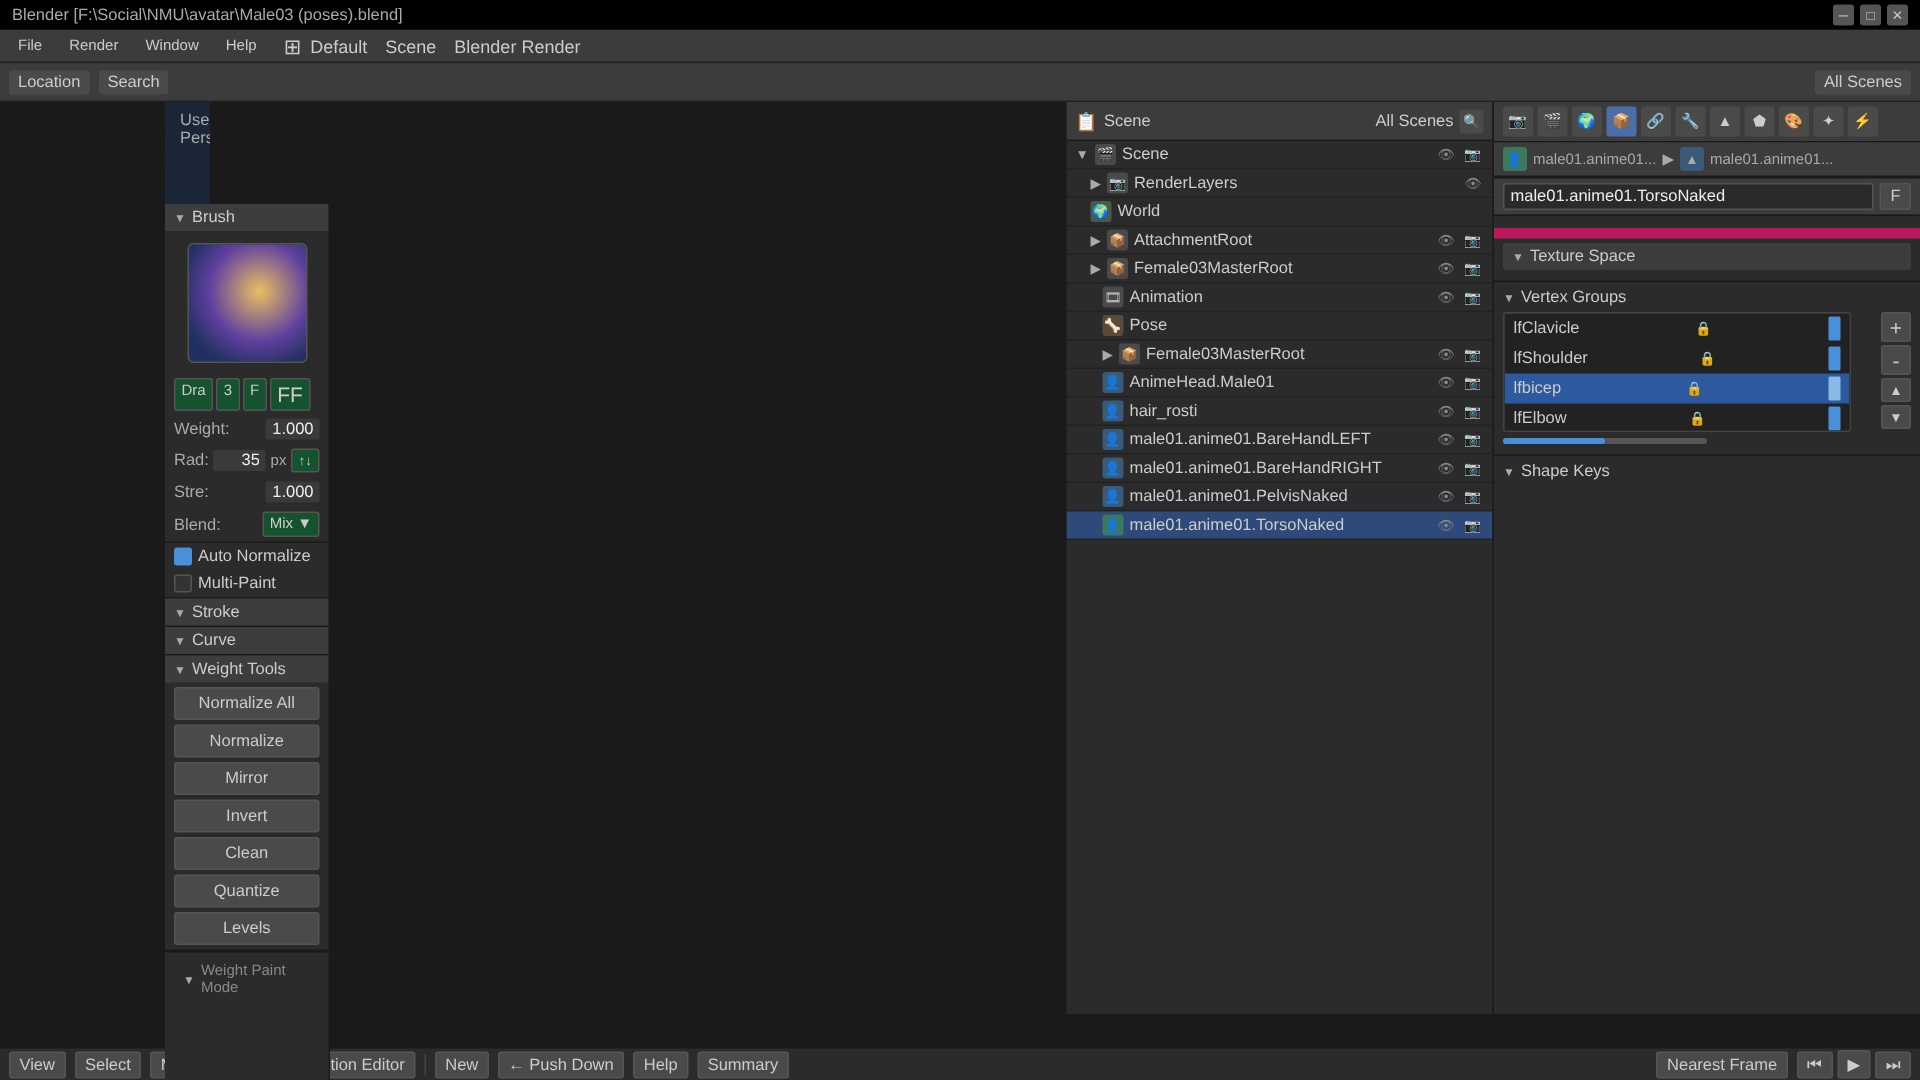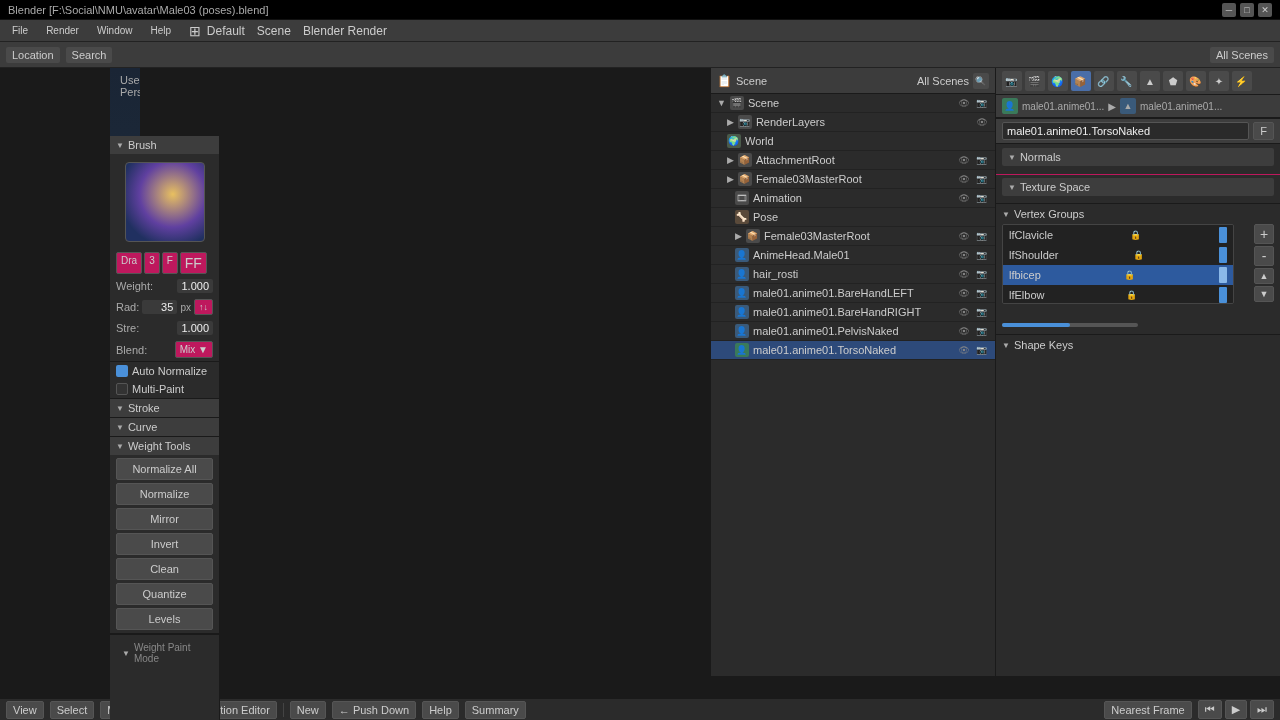--- a/index.html
+++ b/index.html
@@ -48,21 +48,21 @@
     }
     .lp-section-header::before { content: '▼'; font-size: 8px; color: #aaa; }
     .brush-preview {
       width: 80px; height: 80px; margin: 8px auto; border-radius: 4px;
       background: radial-gradient(circle at 60% 40%, #e8c060, #6040a0 50%, #203060 80%);
       border: 1px solid #555;
     }
     .lp-row { padding: 3px 6px; display: flex; align-items: center; justify-content: space-between; font-size: 11px; }
     .lp-label { color: #aaa; }
     .lp-value { background: #3a3a3a; border: 1px solid #555; border-radius: 2px; padding: 1px 4px; color: #eee; width: 36px; text-align: right; font-size: 11px; }
-    .lp-btn { background: #be185d; border: 1px solid #555; border-radius: 2px; padding: 2px 4px; cursor: pointer; color: #ccc; font-size: 10px; }
+    .lp-btn { background: #14532d; border: 1px solid #555; border-radius: 2px; padding: 2px 4px; cursor: pointer; color: #ccc; font-size: 10px; }
     .lp-checkrow { padding: 3px 6px; display: flex; align-items: center; gap: 4px; font-size: 11px; color: #ccc; }
     .lp-check { width: 12px; height: 12px; background: #4a90d9; border-radius: 2px; }
     .lp-uncheck { width: 12px; height: 12px; background: #333; border: 1px solid #555; border-radius: 2px; }
     .lp-full-btn {
       margin: 3px 6px; background: #4a4a4a; border: 1px solid #555; border-radius: 2px;
       padding: 4px 6px; cursor: pointer; color: #ccc; font-size: 11px; text-align: center; width: calc(100% - 12px);
     }
     .lp-blend-row { padding: 3px 6px; display: flex; align-items: center; gap: 4px; font-size: 11px; }
     .lp-blend-label { color: #aaa; flex: 1; }
 
@@ -506,30 +506,29 @@
       <div class="oi-icon" style="width:16px; height:16px; background:#3a5a7a; font-size:9px;">▲</div>
       <span>male01.anime01...</span>
     </div>
 
     <div class="obj-header">
       <input class="obj-name-input" value="male01.anime01.TorsoNaked" style="">
       <div class="obj-f-btn">F</div>
     </div>
 
     <div class="normals-section">
-      <div class="rp-section-head">Normals</div>
-    </div>
-
-    <div style="padding:3px 6px; border-top:1px solid #be185d;">
+    </div>
+
+    <div style="padding:3px 6px; border-top:7px solid #be185d;">
       <div class="rp-section-head">Texture Space</div>
     </div>
 
     <div class="vg-section">
       <div class="vg-header">Vertex Groups</div>
-      <div style="display:flex; gap:20px; margin-bottom:15px;">
+      <div style="display:flex; gap:20px; margin-bottom:0;">
         <div class="vg-list" style="flex:1;">
           <div class="vg-item">
             <span>lfClavicle</span>
             <span class="vg-lock">🔒</span>
             <div style="width:8px; height:16px; background:#4a90d9; border-radius:1px;"></div>
           </div>
           <div class="vg-item">
             <span>lfShoulder</span>
             <span class="vg-lock">🔒</span>
             <div style="width:8px; height:16px; background:#4a90d9; border-radius:1px;"></div>

